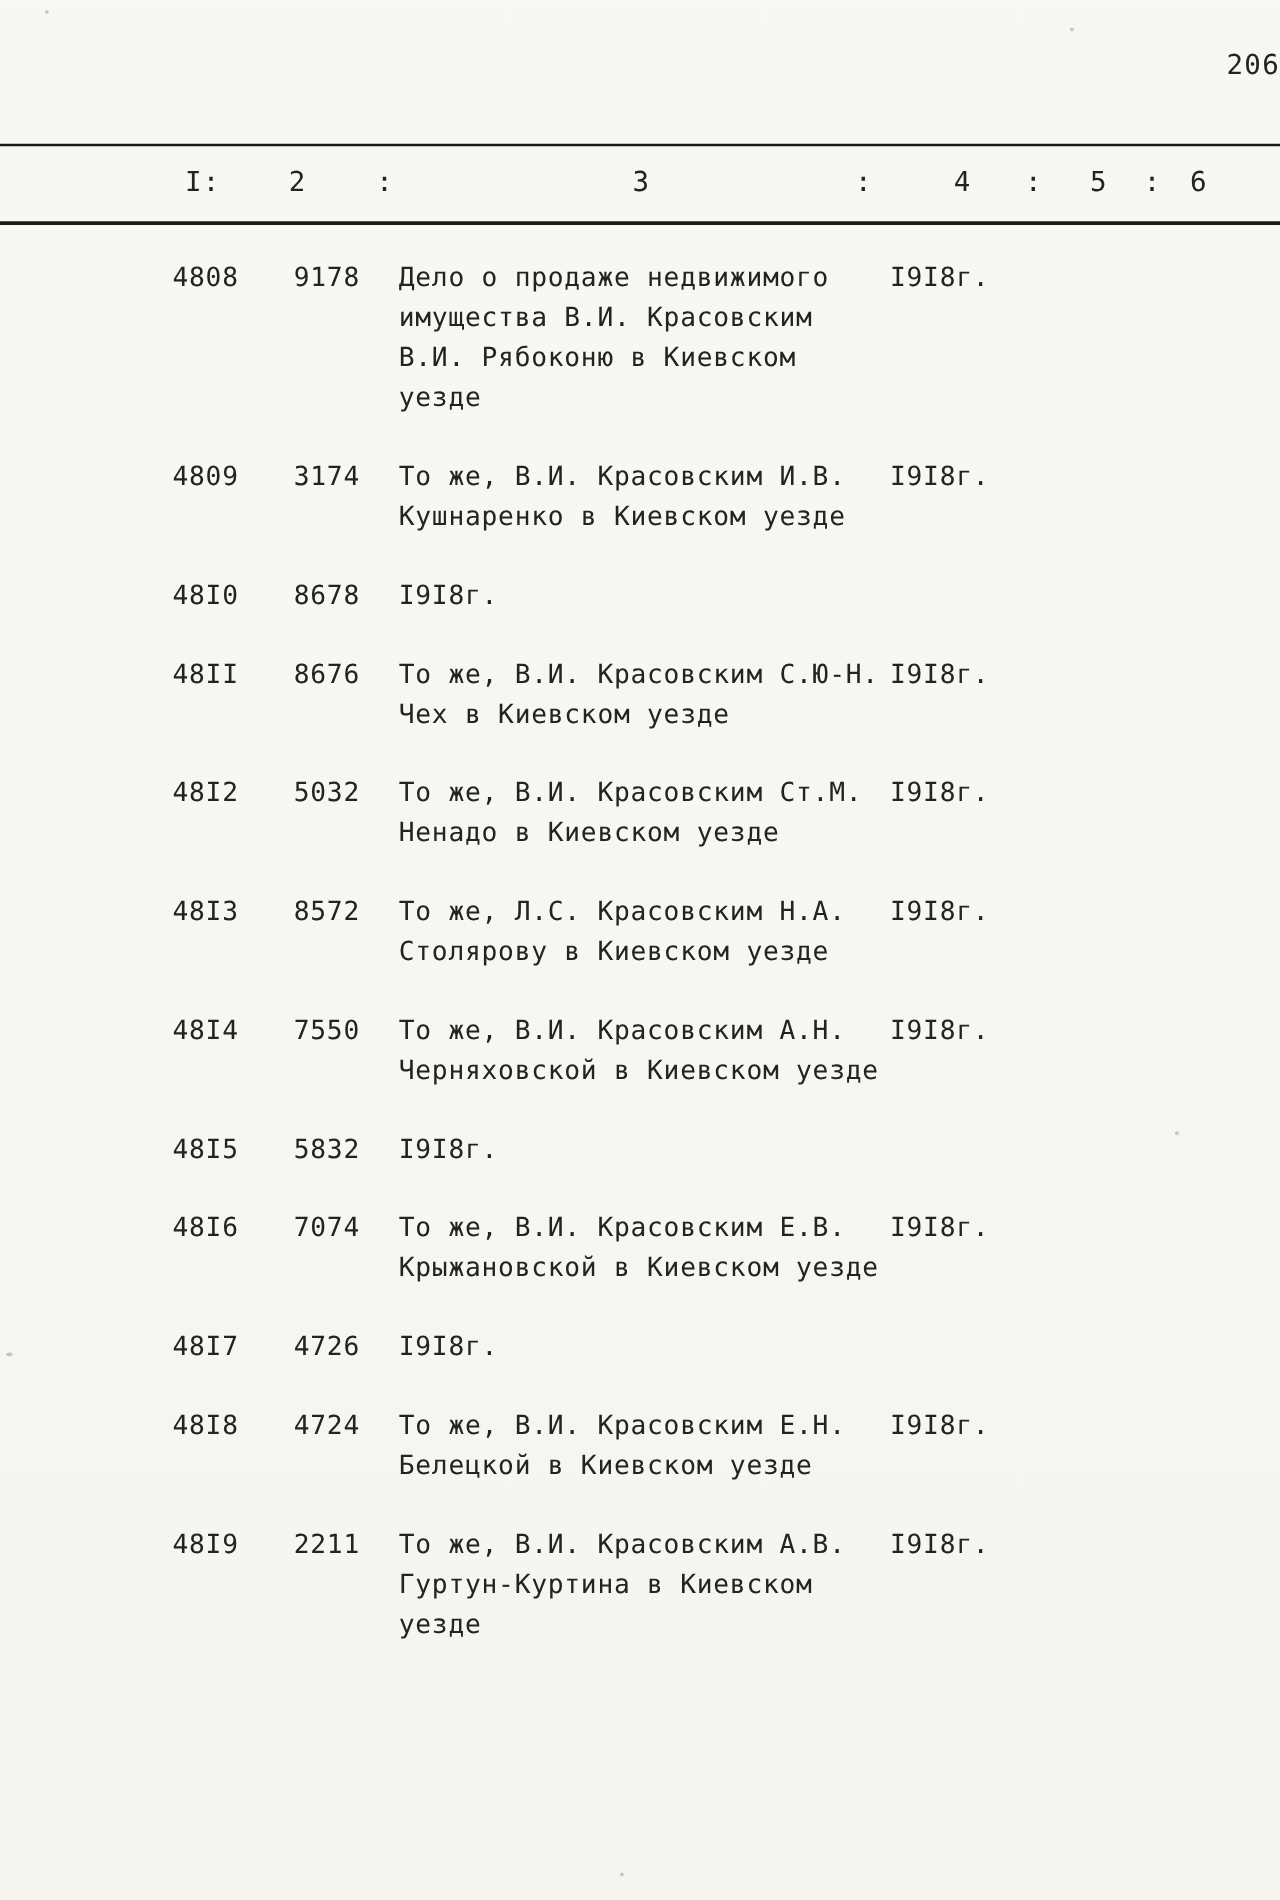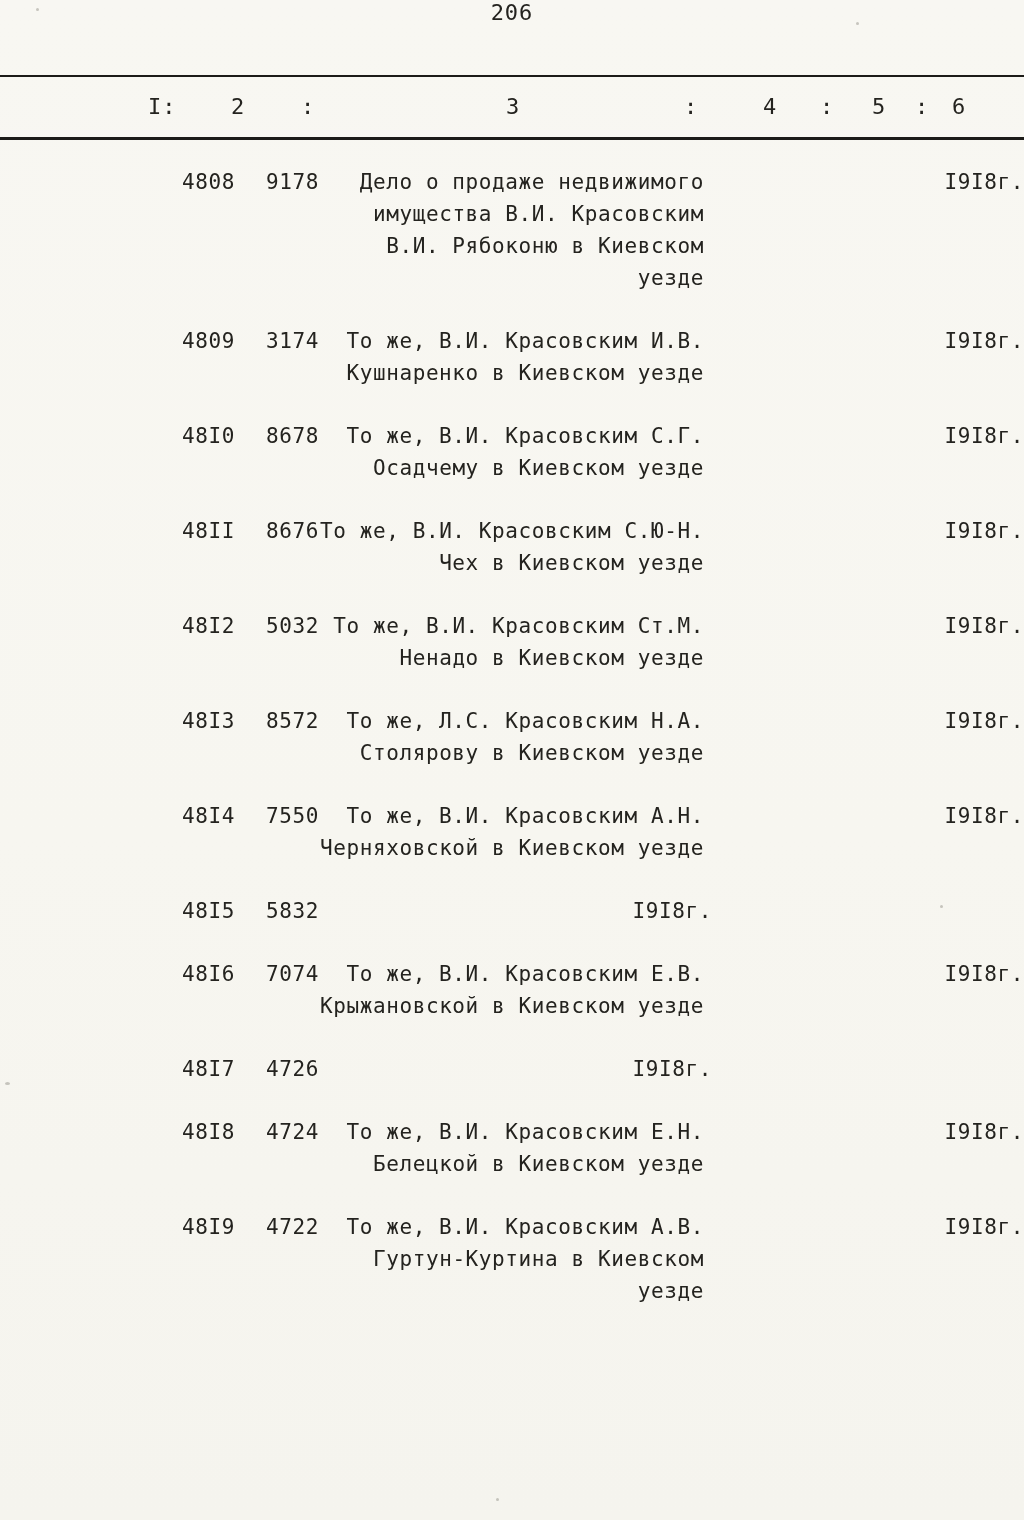--- a/index.html
+++ b/index.html
@@ -11,21 +11,22 @@
     height: 1520px;
     position: relative;
     overflow: hidden;
     background: linear-gradient(180deg, #f8f7f2 0%, #f7f6f0 55%, #f5f4ee 100%);
     font-family: "DejaVu Sans Mono", "Liberation Mono", monospace;
     color: #24231f;
     -webkit-font-smoothing: antialiased;
   }
 
   .page-number {
-    text-align: center;
+    padding-top: 40px;
+    text-align: right;
     font-size: 22px;
     letter-spacing: 1px;
   }
 
   .header-band {
     position: relative;
     margin-top: 50px;
     height: 60px;
     border-top: 2px solid #1c1b18;
     border-bottom: 3px solid #1c1b18;
@@ -58,26 +59,24 @@
     margin-bottom: 31px;
     font-size: 21px;
     line-height: 32px;
     letter-spacing: 0.6px;
     align-items: start;
   }
   .entry .case-no,
   .entry .old-no,
   .entry .year {
     white-space: nowrap;
-    text-align: right;
   }
   .entry .title {
     white-space: pre-line;
     padding-right: 8px;
-    text-align: right;
   }
 
   
   .speck {
     position: absolute;
     width: 3px;
     height: 3px;
     border-radius: 50%;
     background: #8a887f;
     opacity: 0.45;
@@ -120,22 +119,20 @@
     <span class="case-no">4809</span>
     <span class="old-no">3174</span>
     <span class="title">То же, В.И. Красовским И.В.
 Кушнаренко в Киевском уезде</span>
     <span class="year">I9I8г.</span>
   </div>
 
   <div class="entry">
     <span class="case-no">48I0</span>
     <span class="old-no">8678</span>
-    <span class="title">То же, В.И. Красовским С.Г.
-Осадчему в Киевском уезде</span>
     <span class="year">I9I8г.</span>
   </div>
 
   <div class="entry">
     <span class="case-no">48II</span>
     <span class="old-no">8676</span>
     <span class="title">То же, В.И. Красовским С.Ю-Н.
 Чех в Киевском уезде</span>
     <span class="year">I9I8г.</span>
   </div>
@@ -187,21 +184,21 @@
   <div class="entry">
     <span class="case-no">48I8</span>
     <span class="old-no">4724</span>
     <span class="title">То же, В.И. Красовским Е.Н.
 Белецкой в Киевском уезде</span>
     <span class="year">I9I8г.</span>
   </div>
 
   <div class="entry">
     <span class="case-no">48I9</span>
-    <span class="old-no">4722</span>
+    <span class="old-no">2211</span>
     <span class="title">То же, В.И. Красовским А.В.
 Гуртун-Куртина в Киевском
 уезде</span>
     <span class="year">I9I8г.</span>
   </div>
 </div>
 
 <div class="speck s1"></div>
 <div class="speck s2"></div>
 <div class="speck s3"></div>

